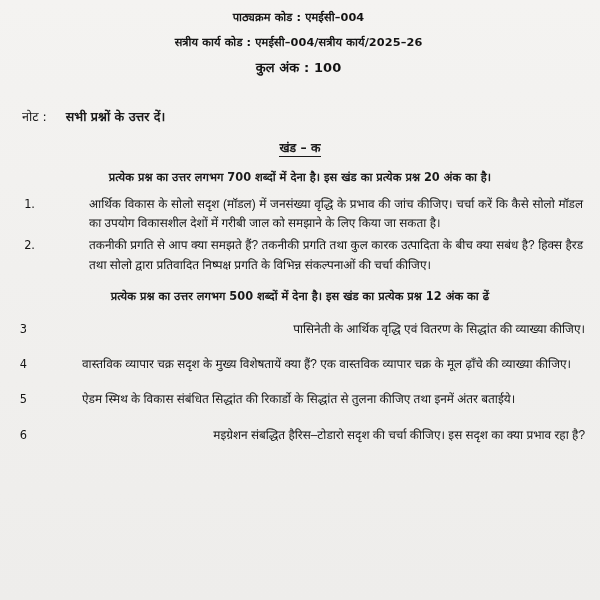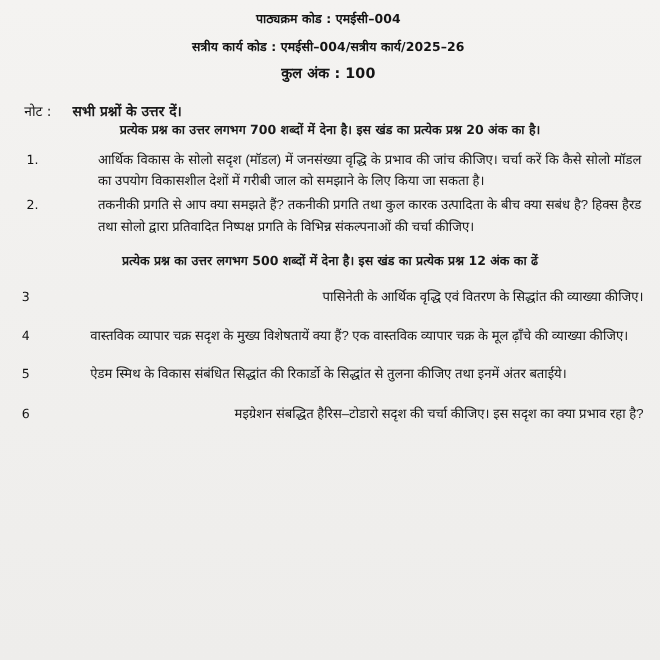--- a/index.html
+++ b/index.html
@@ -53,40 +53,41 @@
     font-family: "DejaVu Sans", "Liberation Sans", sans-serif;
     font-weight: 400;
     font-size: 12.6px;
     white-space: nowrap;
   }
   .note-text {
     font-family: "DejaVu Sans", "Liberation Sans", sans-serif;
     font-weight: 700;
     font-size: 12.6px;
     margin-left: 19px;
+    margin-top: 16px;
   }
 
   
   .section-head {
     text-align: center;
     font-family: "DejaVu Sans", "Liberation Sans", sans-serif;
     font-weight: 700;
     font-size: 12.4px;
     margin-top: 14px;
   }
   .section-head span {
     border-bottom: 1.4px solid #1a1a1a;
     padding-bottom: 1px;
   }
   .section-sub {
     font-family: "DejaVu Sans", "Liberation Sans", sans-serif;
     font-weight: 700;
     font-size: 11.4px;
     text-align: center;
-    margin-top: 2px;
+    margin-top: 14px;
     padding: 0 5px;
     line-height: 1.3;
     white-space: nowrap;
   }
 
   
   .qlist {
     margin-top: 10px;
   }
   .qitem {
@@ -142,20 +143,23 @@
     <div class="hdr-line l2">सत्रीय कार्य कोड : एमईसी–004/सत्रीय कार्य/2025–26</div>
     <div class="hdr-line l3">कुल अंक : 100</div>
   </div>
 
   <div class="note-row">
     <span class="note-label">नोट :</span>
     <span class="note-text">सभी प्रश्नों के उत्तर दें।</span>
   </div>
 
   <div class="section sec-a">
+    <div class="section-head">
+      <span>खंड – क</span>
+    </div>
     <div class="section-sub">प्रत्येक प्रश्न का उत्तर लगभग 700 शब्दों में देना है। इस खंड का प्रत्येक प्रश्न 20 अंक का है।</div>
 
     <div class="qlist">
       <div class="qitem">
         <div class="qnum dotted">1.</div>
         <div class="qbody">आर्थिक विकास के सोलो सदृश (मॉडल) में जनसंख्या वृद्धि के प्रभाव की जांच कीजिए। चर्चा करें कि कैसे सोलो मॉडल का उपयोग विकासशील देशों में गरीबी जाल को समझाने के लिए किया जा सकता है।</div>
       </div>
       <div class="qitem">
         <div class="qnum dotted">2.</div>
         <div class="qbody">तकनीकी प्रगति से आप क्या समझते हैं? तकनीकी प्रगति तथा कुल कारक उत्पादिता के बीच क्या सबंध है? हिक्स हैरड तथा सोलो द्वारा प्रतिवादित निष्पक्ष प्रगति के विभिन्न संकल्पनाओं की चर्चा कीजिए।</div>

